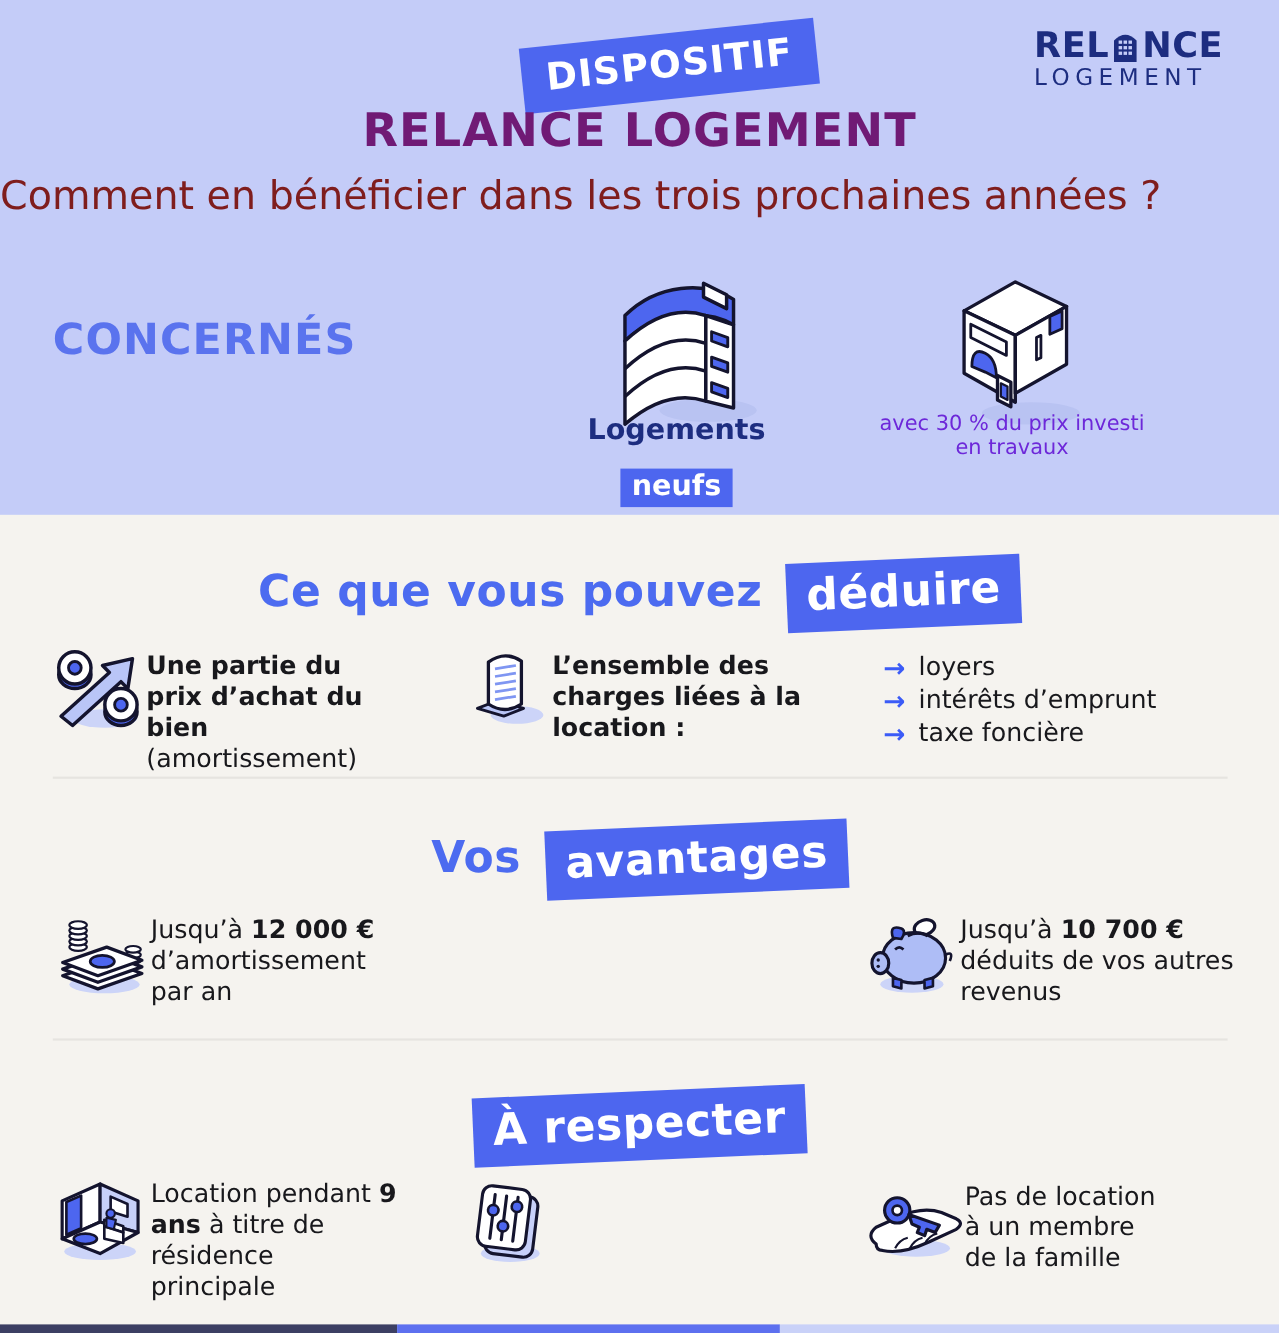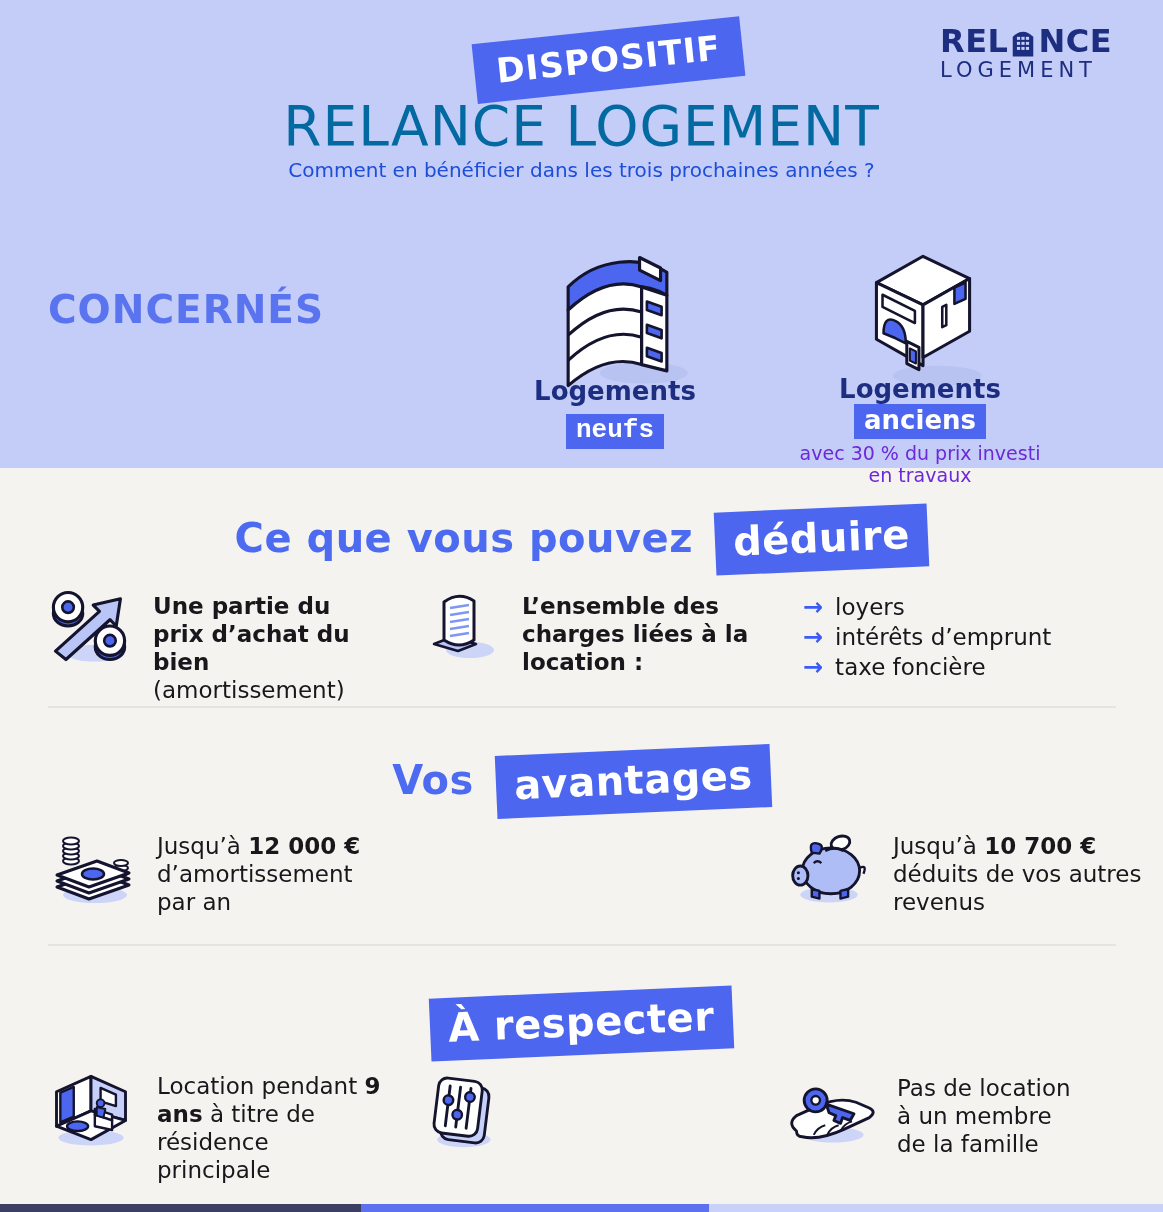--- a/index.html
+++ b/index.html
@@ -18,26 +18,26 @@
     background:#4d66ef; color:#ffffff;
     font-size:34px; font-weight:bold; letter-spacing:1px;
     padding:9px 22px 11px; transform:rotate(-6deg);
   }
   .logo { position:absolute; right:51px; top:24px; color:#1d2d80; }
   .logo-line1 { display:flex; align-items:flex-end; gap:1px; font-size:32px; font-weight:bold; letter-spacing:.5px; line-height:34px; }
   .logo-line2 { font-size:21px; letter-spacing:5px; font-weight:500; margin-top:0; }
 
   .main-title {
     position:absolute; top:94px; left:0; width:100%;
-    text-align:center; font-size:55px; font-weight:normal;
-    color:#0369a1; letter-spacing:1px;
+    text-align:center; font-size:42px; font-weight:bold;
+    color:#701a75; letter-spacing:1px;
   }
   .subtitle {
     position:absolute; top:158px; left:0; width:100%;
-    text-align:center; font-size:20px; color:#1d4ed8;
+    font-size:36px; color:#7f1d1d;
   }
   .concernes-title {
     position:absolute; left:48px; top:238px;
     font-size:39px; font-weight:bold; letter-spacing:1px;
     color:#5a73ee; line-height:48px;
   }
   .concernes-sub {
     position:absolute; left:48px; top:322px;
     font-size:28px; color:#4b68f1;
   }
@@ -45,40 +45,40 @@
   .b1 { left:545px; top:226px; }
   .b2 { left:848px; top:234px; }
   .blabel { position:absolute; text-align:center; color:#1d2d80; }
   .blabel1 { left:505px; top:376px; width:220px; }
   .blabel2 { left:780px; top:374px; width:280px; }
   .bl-bold { font-size:26px; font-weight:bold; }
   .hl {
     display:inline-block; background:#4d66ef; color:#ffffff;
     font-weight:bold; padding:1px 10px 4px;
   }
-  .blabel1 .hl { margin-top:8px; font-size:26px;font-family:Liberation Mono, monospace; }
+  .blabel1 .hl { margin-top:20px; font-size:26px; }
   .blabel2 .hl { font-size:26px; }
   .bl-note { font-size:19px; line-height:22px; color:#6d28d9; }
   .blabel2 .line1 { margin-bottom:3px; }
 
   
   .sec-title { position:absolute; left:0; width:100%; text-align:center; font-weight:bold; font-size:40px; color:#4c6bf0; letter-spacing:.5px; }
   .st-deduire { top:508px; }
   .st-avantages { top:750px; }
   .st-respecter { top:992px; }
   .st-hl {
     display:inline-block; background:#4d66ef; color:#ffffff;
     padding:7px 18px 10px; transform:rotate(-2.5deg); margin-left:8px;
   }
   .st-respecter .st-hl { margin-left:0; }
 
   .divider { position:absolute; left:48px; width:1068px; height:2px; background:#e6e4e0; }
   .d1 { top:706px; } .d2 { top:944px; }
 
-  .item { position:absolute; display:flex; align-items:flex-start; gap:20px; }
+  .item { position:absolute; display:flex; align-items:flex-start; gap:0; }
   .item-icon { flex:none; }
   .item-text { font-size:23px; line-height:28px; color:#18181c; margin-top:6px; }
   .b { font-weight:bold; }
   .nb { display:block; font-weight:normal; }
   .blk { display:block; }
 
   .bullets { position:absolute; list-style:none; }
   .bullets li { font-size:23px; line-height:30px; color:#18181c; display:flex; align-items:center; }
   .arr { color:#3b5bf7; font-size:24px; margin-right:12px; font-weight:bold; }
 
@@ -166,24 +166,20 @@
         <path d="M26,60 L58,76 L58,88 L26,72 Z" fill="#ffffff" stroke="#14142e" stroke-width="2.5" stroke-linejoin="round"></path>
         <path d="M27,98 Q27,80 39,86 Q49,91 49,108 L39,103 Z" fill="#4d66ef" stroke="#14142e" stroke-width="2.5" stroke-linejoin="round"></path>
         <path d="M66,70 L112,44 L112,96 L66,122 Z" fill="#ffffff" stroke="#14142e" stroke-width="3" stroke-linejoin="round"></path>
         <path d="M97,53 L108,48 L108,64 L97,69 Z" fill="#4d66ef" stroke="#14142e" stroke-width="2.5" stroke-linejoin="round"></path>
         <path d="M85,72 L89,70 L89,90 L85,92 Z" fill="none" stroke="#14142e" stroke-width="2.5" stroke-linejoin="round"></path>
         <path d="M50,106 L50,128 L62,134 L62,112 Z" fill="#ffffff" stroke="#14142e" stroke-width="3" stroke-linejoin="round"></path>
         <path d="M53,113 L59,116 L59,128 L53,125 Z" fill="#4d66ef" stroke="#14142e" stroke-width="2" stroke-linejoin="round"></path>
       </svg>
     </div>
     <div class="blabel blabel2">
-      <div class="line1">
-        <span class="bl-bold">Logements</span>
-        <span class="hl">anciens</span>
-      </div>
       <div class="bl-note">avec 30 % du prix investi</div>
       <div class="bl-note">en travaux</div>
     </div>
   </header>
 
   <div class="sec-title st-deduire">
     <span class="st-plain">Ce que vous pouvez</span>
     <span class="st-hl">déduire</span>
   </div>
 

